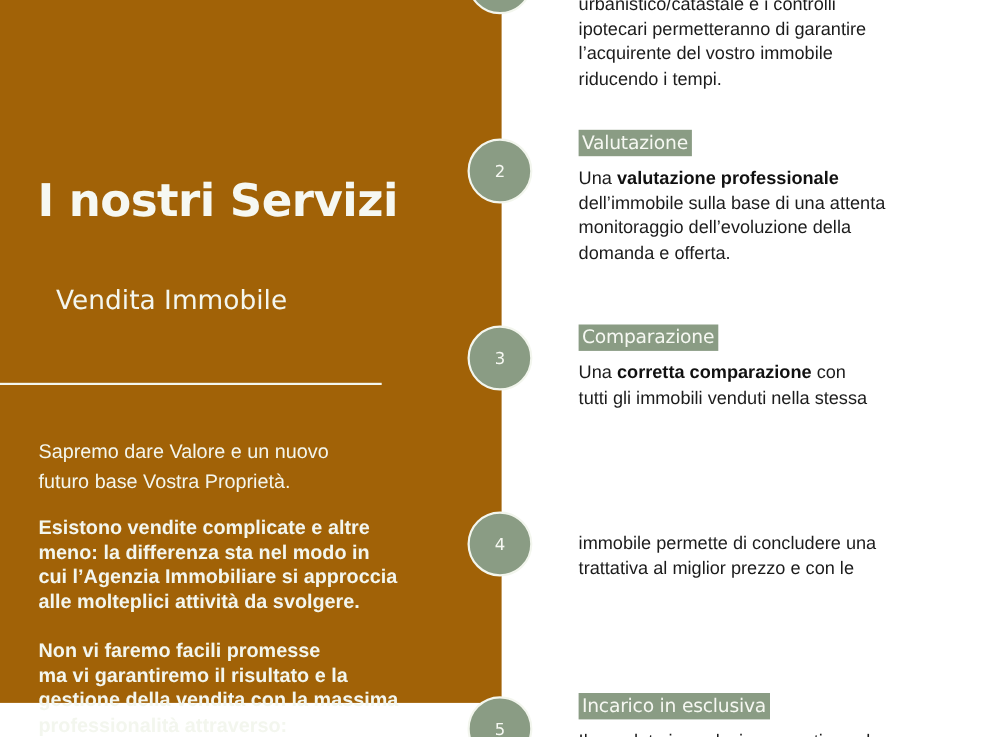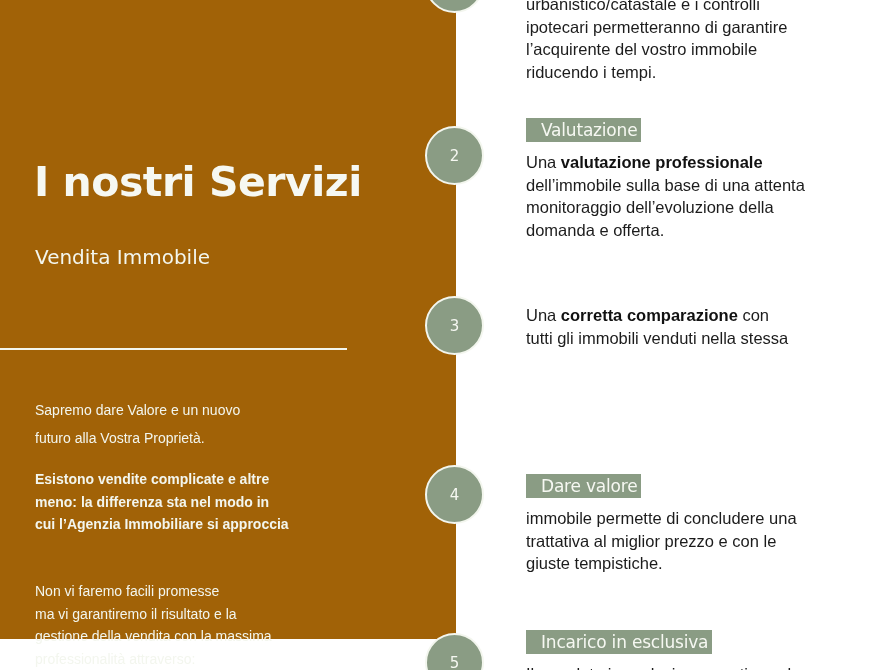--- a/index.html
+++ b/index.html
@@ -32,49 +32,49 @@
     font-size: 41px;
     letter-spacing: -0.5px;
     color: #f6f8f2;
     white-space: nowrap;
     line-height: 56px;
   }
   .subtitle {
     position: absolute;
     left: 35px;
     top: 242px;
-    margin: 0;
-    font-family: "DejaVu Sans", sans-serif;
-    font-size: 20px;
+    margin: 16px;
+    font-family: "DejaVu Sans", sans-serif;
+    font-size: 24px;
     color: #f3f6ee;
     white-space: nowrap;
     line-height: 30px;
   }
   .divider {
     position: absolute;
     left: 0;
     top: 348px;
     width: 347px;
     height: 2px;
     background: #f3f6ee;
   }
   .intro {
     position: absolute;
     left: 35px;
     width: 320px;
     margin: 0;
     font-family: "Liberation Sans", sans-serif;
-    font-size: 14px;
+    font-size: 18px;
     color: #f3f6ee;
     line-height: 22.5px;
   }
   .intro .line { display: block; white-space: nowrap; }
   .intro-1 { top: 396px; line-height: 28px; }
   .intro-2 { top: 468px; font-weight: bold; }
-  .intro-3 { top: 580px; }
+  .intro-3 { top: 580px; font-weight: bold; }
 
   .circle {
     position: absolute;
     width: 55px;
     height: 55px;
     border-radius: 50%;
     background: #8a9c84;
     border: 2.5px solid #f3f6ee;
     color: #f6f8f2;
     font-family: "DejaVu Sans", sans-serif;
@@ -90,21 +90,21 @@
     left: 526px;
     width: 340px;
   }
   .step-heading {
     display: inline-block;
     background: #8a9c84;
     color: #f6f8f2;
     font-family: "DejaVu Sans", sans-serif;
     font-size: 17px;
     line-height: 24px;
-    padding: 0 4px 0 15px;
+    padding: 0 4px 0 3px;
     white-space: nowrap;
     letter-spacing: -0.2px;
   }
   .step-body {
     margin-top: 9px;
     font-family: "Liberation Sans", sans-serif;
     font-size: 16.5px;
     line-height: 22.5px;
     color: #1c1c1c;
   }
@@ -131,26 +131,27 @@
 </head>
 <body>
 
 <div class="left-panel">
   <h1 class="title">I nostri Servizi</h1>
   <div class="subtitle">Vendita Immobile</div>
   <div class="divider"></div>
 
   <p class="intro intro-1">
     <span class="line">Sapremo dare Valore e un nuovo</span>
-    <span class="line">futuro alla Vostra Proprietà.</span>
+    <span class="line">futuro base Vostra Proprietà.</span>
   </p>
   <p class="intro intro-2">
     <span class="line">Esistono vendite complicate e altre</span>
     <span class="line">meno: la differenza sta nel modo in</span>
     <span class="line">cui l’Agenzia Immobiliare si approccia</span>
+    <span class="line">alle molteplici attività da svolgere.</span>
   </p>
   <p class="intro intro-3">
     <span class="line">Non vi faremo facili promesse</span>
     <span class="line">ma vi garantiremo il risultato e la</span>
     <span class="line">gestione della vendita con la massima</span>
     <span class="line">professionalità attraverso:</span>
   </p>
 </div>
 
 <div class="circle" style="top:-46px;">1</div>
@@ -170,32 +171,31 @@
   <div class="step-heading">Valutazione</div>
   <div class="step-body">
     <span class="line"><span>Una </span><b>valutazione professionale</b><span></span></span>
     <span class="line">dell’immobile sulla base di una attenta</span>
     <span class="line">monitoraggio dell’evoluzione della</span>
     <span class="line">domanda e offerta.</span>
   </div>
 </div>
 
 <div class="step" style="top:295px;">
+  <div class="step-heading">Comparazione</div>
   <div class="step-body">
     <span class="line"><span>Una </span><b>corretta comparazione</b><span> con</span></span>
     <span class="line">tutti gli immobili venduti nella stessa</span>
   </div>
 </div>
 
 <div class="step" style="top:474px;">
-  <div class="step-heading">Dare valore</div>
   <div class="step-body">
     <span class="line">immobile permette di concludere una</span>
     <span class="line">trattativa al miglior prezzo e con le</span>
-    <span class="line">giuste tempistiche.</span>
   </div>
 </div>
 
 <div class="step" style="top:630px;">
   <div class="step-heading">Incarico in esclusiva</div>
   <div class="step-body">
     <span class="cut-line">Il mandato in esclusiva garantisce al</span>
   </div>
 </div>
 

